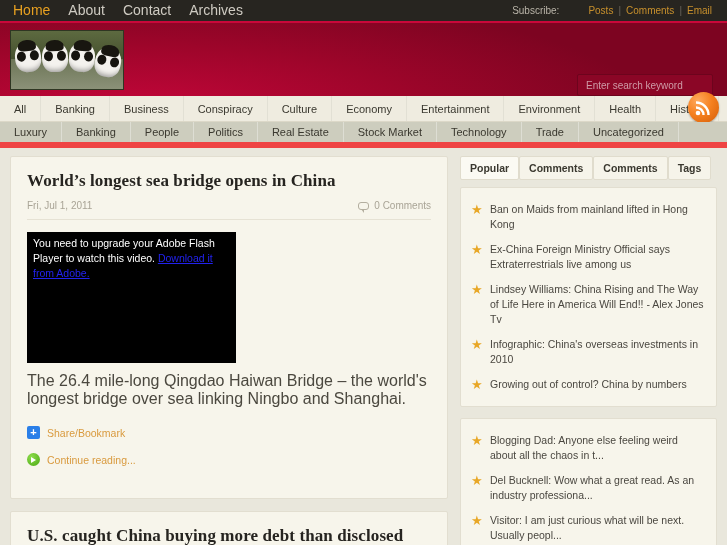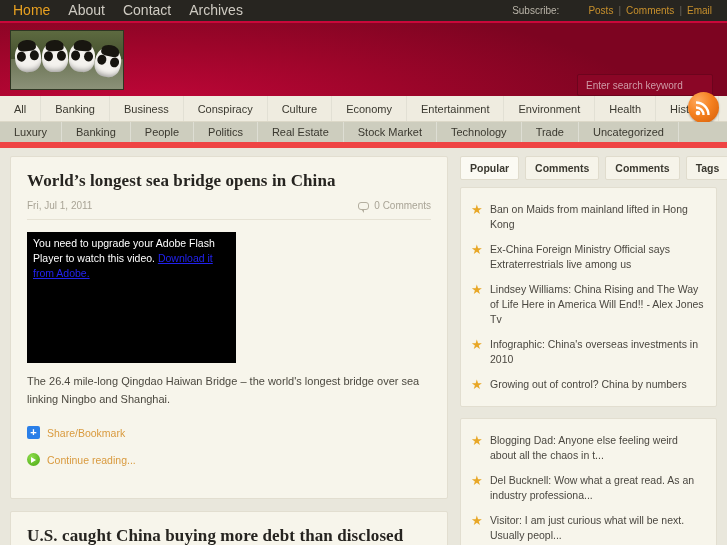--- a/index.html
+++ b/index.html
@@ -239,21 +239,21 @@
     width: 209px; height: 131px;
     background: #000;
     color: #fff;
     font-size: 10.5px;
     line-height: 15px;
     padding: 4px 6px;
   }
   .flashbox a { color: #2222ee; text-decoration: underline; }
   .post-body {
     margin-top: 9px;
-    font-size: 11px;
+    font-size: 16px;
     line-height: 18px;
     color: #4b483f;
   }
   .post-actions { margin-top: 18px; }
   .action {
     display: flex;
     align-items: center;
     gap: 7px;
     font-size: 10.5px;
     color: #d99a3e;
@@ -279,21 +279,21 @@
   .arrow-icon::after {
     content: ""; position: absolute;
     left: 4px; top: 3.5px;
     width: 0; height: 0;
     border-top: 3px solid transparent;
     border-bottom: 3px solid transparent;
     border-left: 5px solid #fff;
   }
 
   
-  .tabs { display: flex; gap: 6px; margin-bottom: 7px; border-radius: 7px; }
+  .tabs { display: flex; gap: 0; margin-bottom: 7px; border-radius: 7px; }
   .tab {
     background: #f6f4ea;
     border: 1px solid #e0dccd;
     border-radius: 2px;
     font-size: 10.5px;
     font-weight: bold;
     color: #3a382f;
     padding: 5px 9px;
     cursor: pointer;
   }

